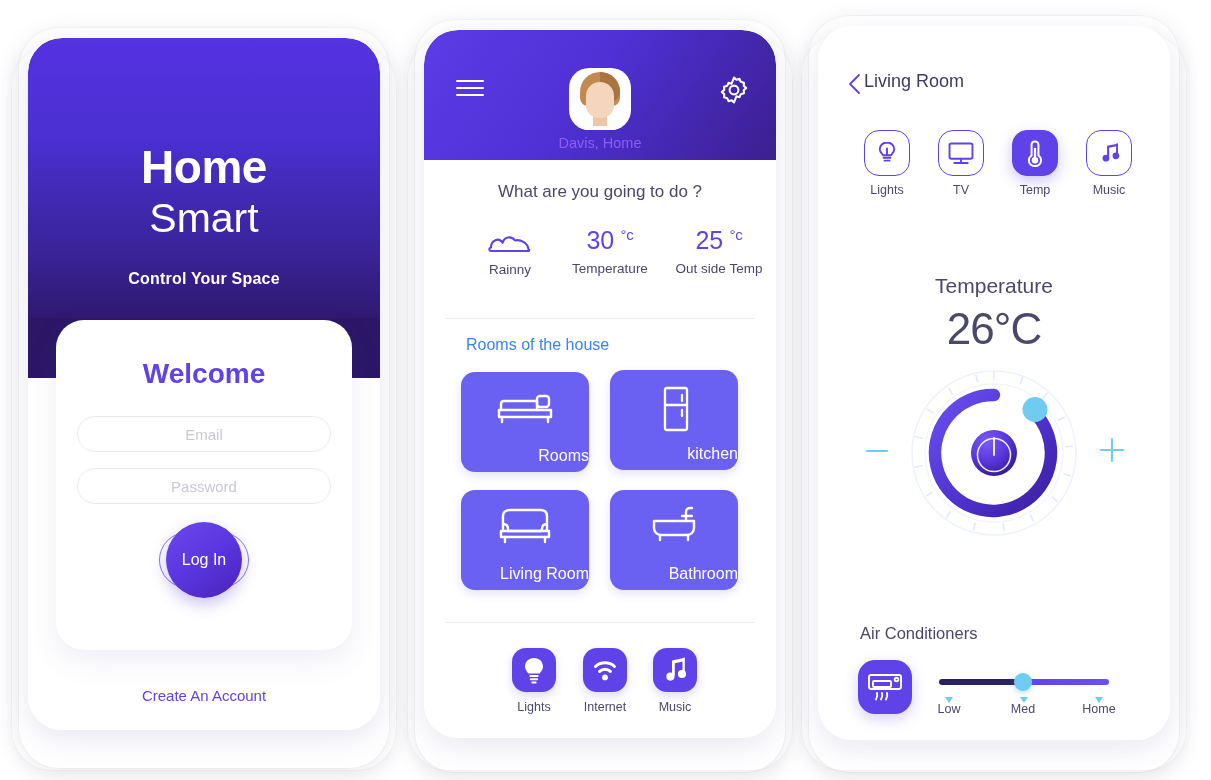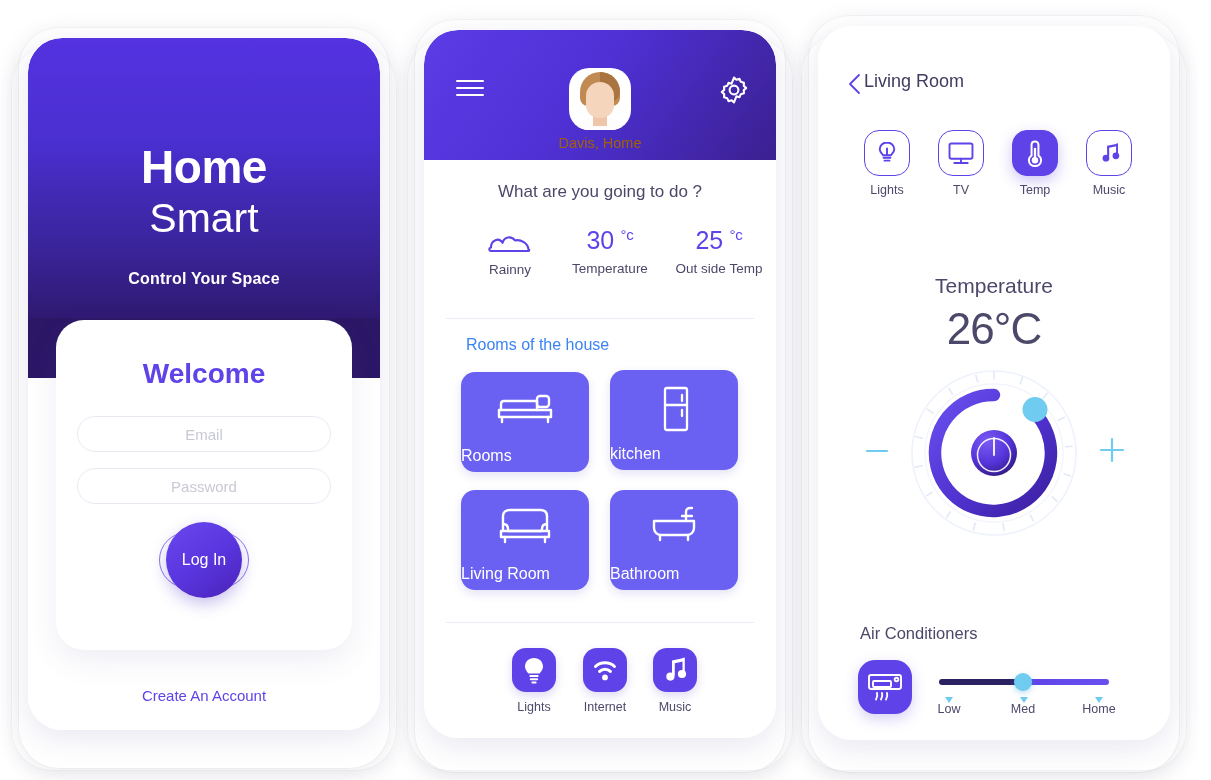--- a/index.html
+++ b/index.html
@@ -91,21 +91,21 @@
   .gear{position:absolute;right:26px;top:44px;width:32px;height:32px;cursor:pointer;}
   .avatar{
     position:absolute;left:50%;margin-left:-31px;top:38px;width:62px;height:62px;
     background:#fff;border-radius:20px;overflow:hidden;
   }
   .av-hair{position:absolute;left:11px;top:4px;width:40px;height:34px;border-radius:20px 20px 8px 8px;background:#c18a52;}
   .av-hair2{position:absolute;left:31px;top:4px;width:20px;height:30px;border-radius:0 20px 10px 0;background:#a9743f;}
   .av-face{position:absolute;left:17px;top:14px;width:28px;height:36px;border-radius:14px 14px 13px 13px;background:#f6d5bd;}
   .av-neck{position:absolute;left:24px;top:42px;width:14px;height:16px;background:#f0c6aa;}
   .av-body{position:absolute;left:8px;top:50px;width:46px;height:20px;border-radius:14px 14px 0 0;background:#fdfdfd;}
-  .uname{position:absolute;left:0;top:105px;width:352px;text-align:center;color:#a16207;font-size:14.5px;}
+  .uname{position:absolute;left:0;top:105px;width:352px;text-align:center;color:#8b5cf6;font-size:14.5px;}
   .q-title{position:absolute;left:0;top:152px;width:352px;text-align:center;font-size:17px;color:#4b4869;}
 
   .weather{position:absolute;left:0;top:196px;width:352px;height:78px;}
   .w-col{position:absolute;text-align:center;}
   .w-val{font-size:25px;color:#5f43e8;font-weight:normal;letter-spacing:-.3px;}
   .w-val sup{font-size:15px;vertical-align:super;}
   .w-lbl{font-size:13.5px;color:#4b4869;margin-top:6px;}
   .w1{left:40px;width:92px;}
   .w2{left:131px;width:110px;}
   .w3{left:238px;width:114px;}
@@ -115,21 +115,21 @@
   #div1{top:288px;}
   #div2{top:592px;}
 
   .rooms-title{position:absolute;left:42px;top:306px;font-size:16px;color:#3b82f6;}
   .room{
     position:absolute;width:128px;height:100px;border-radius:14px;
     background:#6a61f2;cursor:pointer;
     box-shadow:0 4px 10px rgba(90,80,200,.16);
   }
   .room .r-ic{position:absolute;left:0;top:16px;width:128px;text-align:center;}
-  .room .r-lbl{position:absolute;left:0;bottom:7px;width:128px;text-align:left;color:#fff;font-size:16px;}
+  .room .r-lbl{position:absolute;left:0;bottom:7px;width:128px;text-align:right;color:#fff;font-size:16px;}
   #room0{left:37px;top:342px;}
   #room1{left:186px;top:340px;}
   #room2{left:37px;top:460px;}
   #room3{left:186px;top:460px;}
 
   .qa{position:absolute;top:618px;width:352px;height:80px;}
   .qa-item{position:absolute;width:72px;text-align:center;cursor:pointer;}
   .qa-box{width:44px;height:44px;border-radius:14px;background:#5f43e8;margin:0 auto;
           position:relative;box-shadow:0 4px 10px rgba(90,70,200,.2);}
   .qa-lbl{font-size:12.5px;color:#4b4869;margin-top:8px;}

